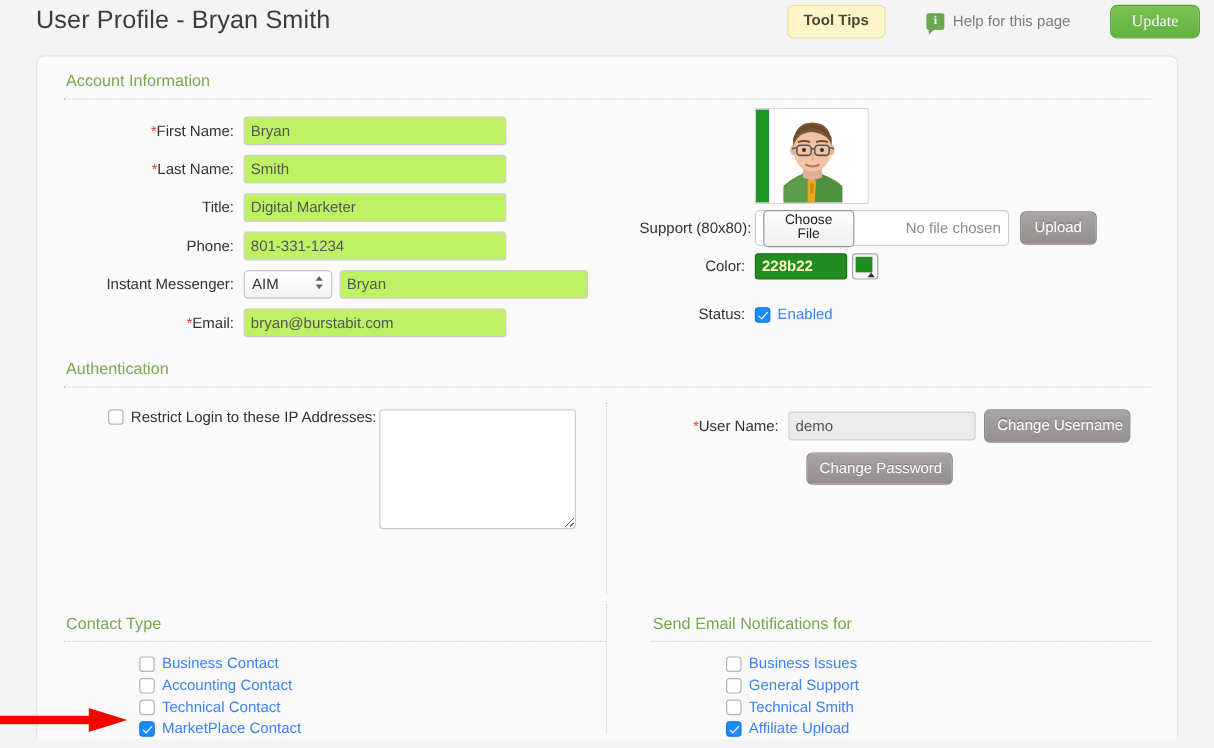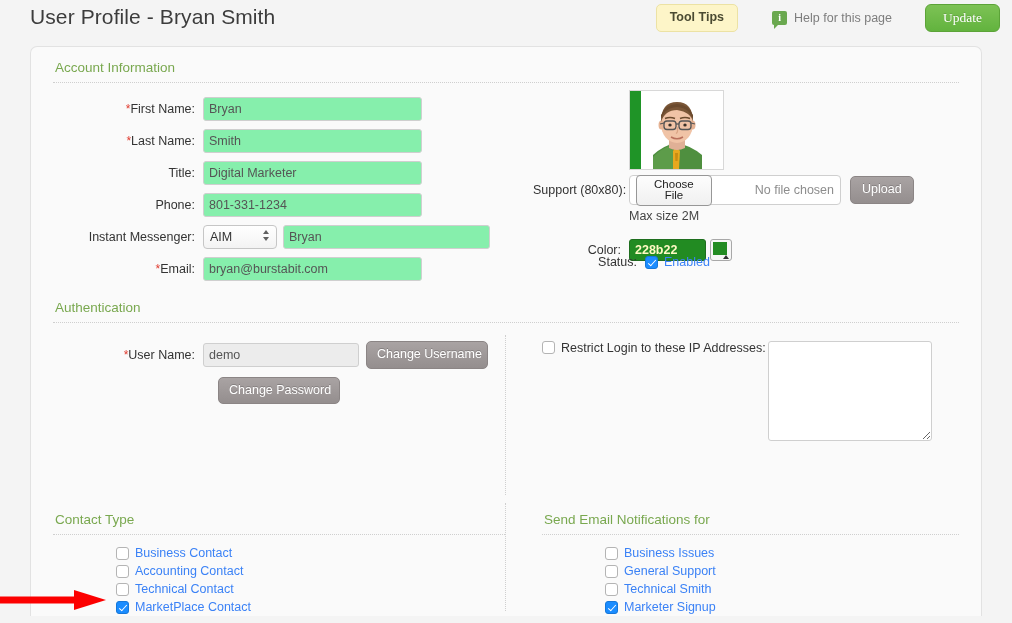--- a/index.html
+++ b/index.html
@@ -137,21 +137,21 @@
     font-size: 12.5px;
     color: #333;
     white-space: nowrap;
   }
   .req { color: #e03b2f; font-size: 12px; }
 
   .text-input {
     height: 24px;
     border: 1px solid #cfcfcf;
     border-radius: 3px;
-    background: #86efac;
+    background: #bef264;
     font-size: 12.5px;
     color: #555;
     padding: 0 5px;
     font-family: "Liberation Sans", sans-serif;
     outline: none;
   }
   .text-input.wide { width: 219px; }
 
   .select-box {
     height: 24px;
@@ -244,21 +244,21 @@
     text-shadow: 0 -1px 0 rgba(0,0,0,.2);
   }
   #max-size-text {
     position: absolute;
     left: 96px; top: 122px;
     font-size: 12.5px;
     color: #444;
   }
   #color-row {
     position: absolute;
-    left: 0; top: 152px;
+    left: 0; top: 124px;
     display: flex;
     align-items: center;
   }
   #color-label, #status-label {
     width: 96px;
     text-align: right;
     padding-right: 8px;
     font-size: 12.5px;
     color: #333;
   }
@@ -290,21 +290,21 @@
   #color-swatch-caret {
     position: absolute;
     right: 2px; bottom: 1px;
     width: 0; height: 0;
     border-left: 3px solid transparent;
     border-right: 3px solid transparent;
     border-bottom: 4px solid #333;
   }
   #status-row {
     position: absolute;
-    left: 16px; top: 168px;
+    left: 0; top: 168px;
     display: flex;
     align-items: center;
   }
 
   
   .cb {
     width: 13px; height: 13px;
     border: 1px solid #b4b4b4;
     border-radius: 3px;
     background: #fff;
@@ -541,34 +541,34 @@
       </div>
     </div>
   </div>
 
   <div class="section-title">Authentication</div>
   <div class="dotted-rule"></div>
 
   <div id="auth-body">
     <div id="vdivider-auth"></div>
 
+    <div id="auth-right">
+      <span class="cb"></span>
+      <span id="ip-label">Restrict Login to these IP Addresses:</span>
+      <textarea id="ip-textarea" style=""></textarea>
+    </div>
+
     <div id="auth-left">
       <div class="field-row">
         <span class="field-label"><span class="req">*</span><span>User Name:</span></span>
         <input class="text-input" id="username-input" value="demo" style="">
         <button class="gray-button" id="change-username-button">Change Username</button>
       </div>
       <button class="gray-button" id="change-password-button">Change Password</button>
     </div>
-
-    <div id="auth-right">
-      <span class="cb"></span>
-      <span id="ip-label">Restrict Login to these IP Addresses:</span>
-      <textarea id="ip-textarea" style=""></textarea>
-    </div>
   </div>
 
   <div id="bottom-body">
     <div id="vdivider-bottom"></div>
 
     <div id="contact-col">
       <div class="section-title">Contact Type</div>
       <div class="dotted-rule"></div>
       <div class="cb-list">
         <div class="cb-row">
@@ -601,21 +601,21 @@
         <div class="cb-row">
           <span class="cb"></span>
           <span class="cb-text">General Support</span>
         </div>
         <div class="cb-row">
           <span class="cb"></span>
           <span class="cb-text">Technical Smith</span>
         </div>
         <div class="cb-row">
           <span class="cb checked"></span>
-          <span class="cb-text">Marketer Signup</span>
+          <span class="cb-text">Affiliate Upload</span>
         </div>
       </div>
     </div>
   </div>
 </div>
 
 <svg id="red-arrow" viewBox="0 0 108 22">
   <rect x="0" y="7.5" width="82" height="7" fill="#fc0000"></rect>
   <polygon points="74,1 106,11 74,21" fill="#fc0000"></polygon>
 </svg>

